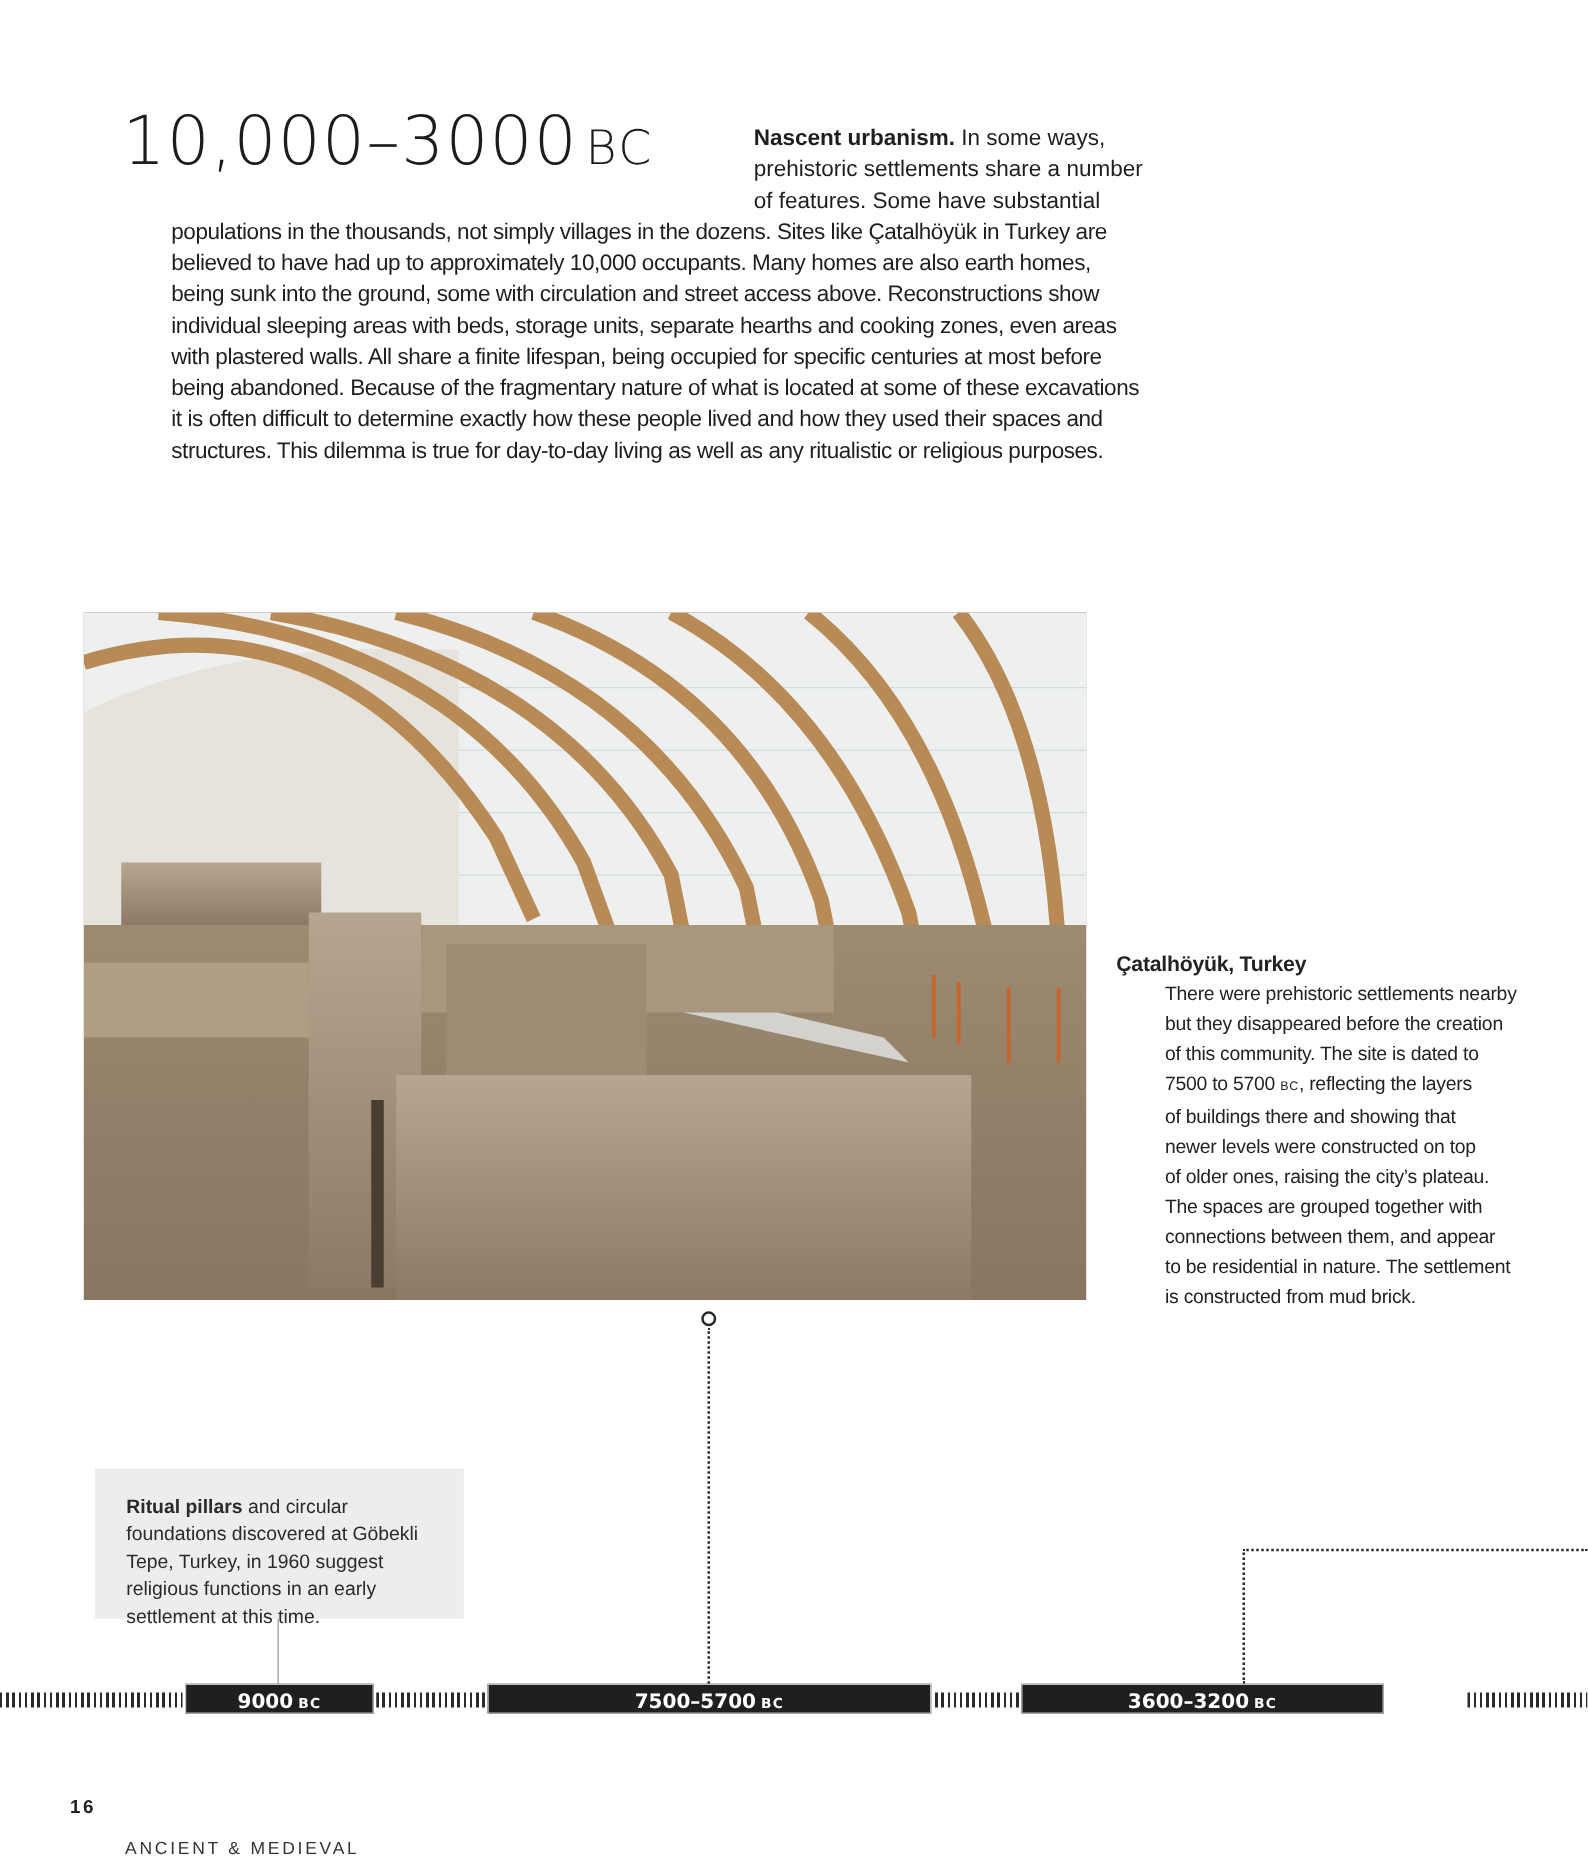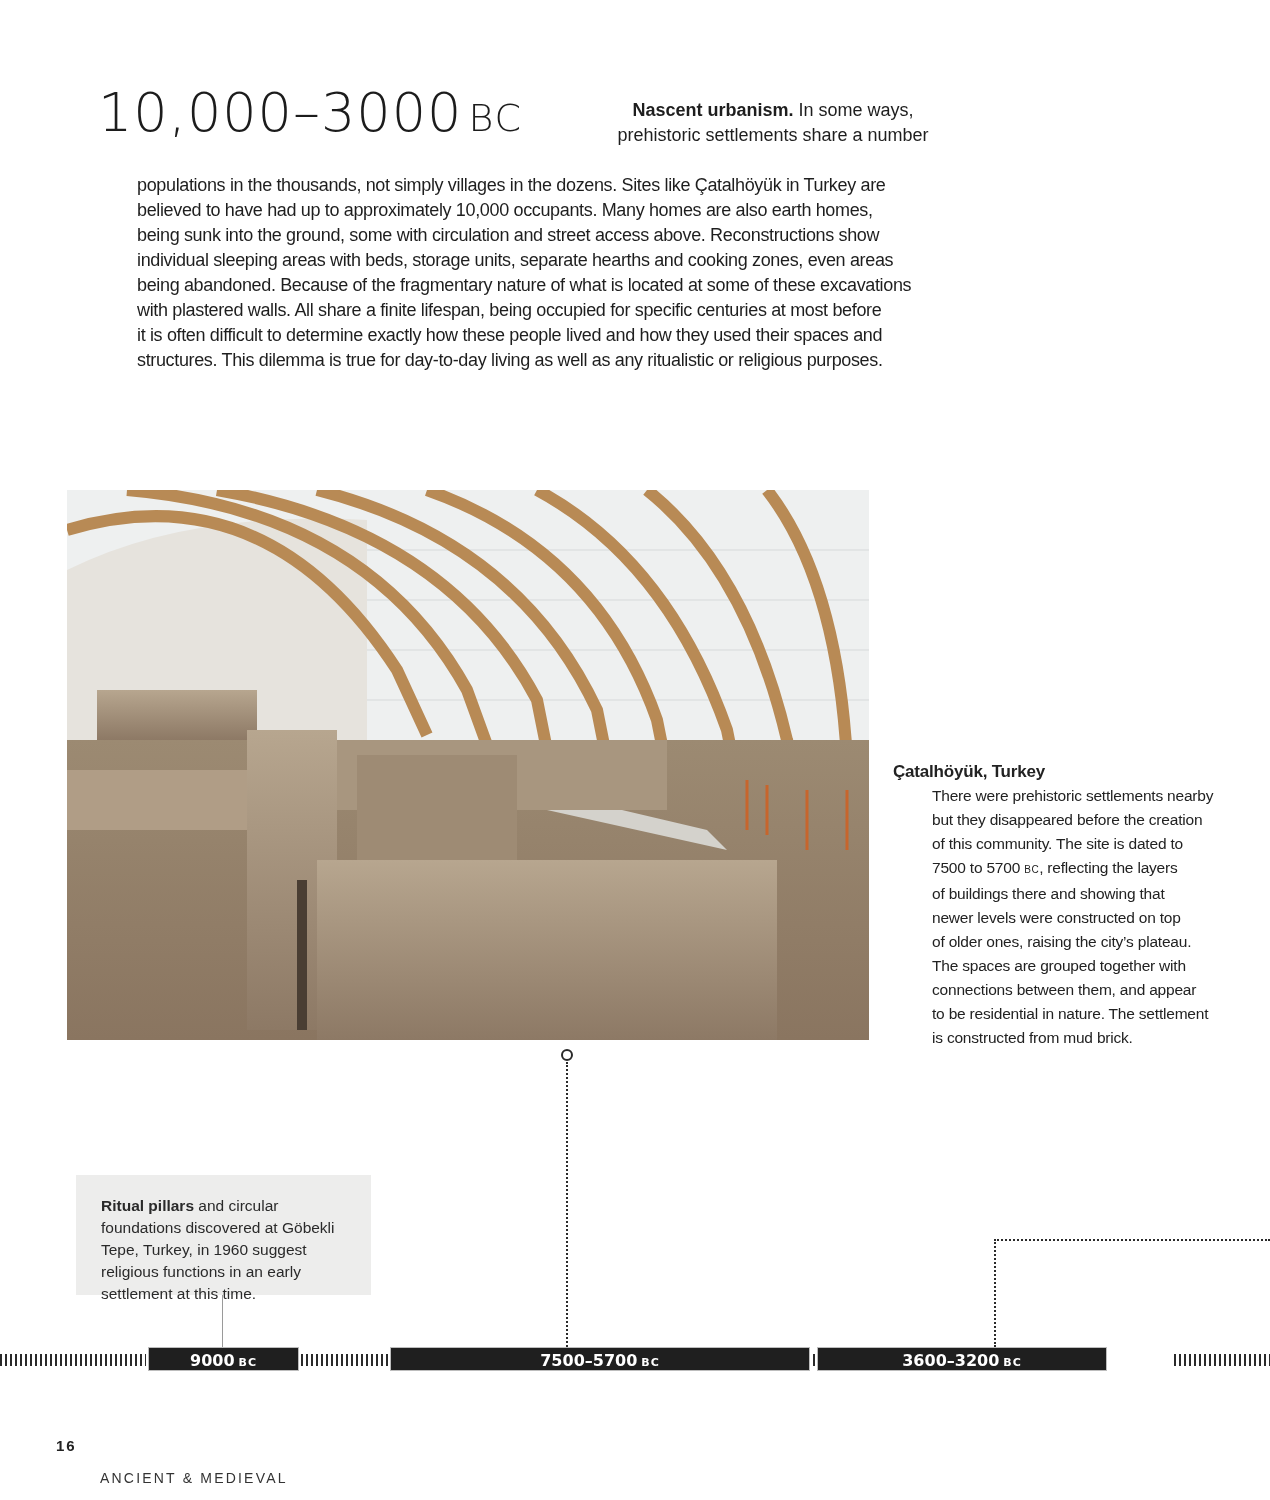--- a/index.html
+++ b/index.html
@@ -3,21 +3,21 @@
 <meta charset="utf-8">
 <style>
   html, body { margin: 0; padding: 0; background: #ffffff; }
   body { width: 1270px; height: 1500px; position: relative; overflow: hidden;
          font-family: "Liberation Sans", sans-serif; color: #1e1e1e; }
 
   .era-title { position: absolute; left: 98px; top: 86px; font-family: "DejaVu Sans", sans-serif;
                font-weight: 300; font-size: 54px; letter-spacing: 1px; color: #1c1c1c; line-height: 1; }
   .era-title .bc { font-size: 38px; letter-spacing: 2px; margin-left: 6px; }
 
-  .intro-head { position: absolute; left: 603px; top: 98px; width: 340px; font-size: 18px; line-height: 25px; text-align: center; }
+  .intro-head { position: absolute; left: 603px; top: 98px; width: 340px; font-size: 18px; line-height: 25px; }
   .intro-head b { font-weight: 700; }
   .intro-body { position: absolute; left: 137px; top: 173px; width: 820px; font-size: 18px; line-height: 25px;
                 letter-spacing: -0.35px; }
   .intro-line { white-space: nowrap; display: block; }
 
   .photo { position: absolute; left: 67px; top: 490px; width: 802px; height: 550px; overflow: hidden;
            background: #a6937b; }
 
   .caption { position: absolute; left: 893px; top: 760px; width: 300px; font-size: 15.5px; line-height: 24px;
              letter-spacing: -0.2px; color: #222; }
@@ -50,28 +50,29 @@
 </head>
 <body>
 
 <div class="era-title">
   <span>10,000–3000</span><span class="bc">BC</span>
 </div>
 
 <div class="intro-head">
   <span class="intro-line"><b>Nascent urbanism.</b><span> In some ways,</span></span>
   <span class="intro-line">prehistoric settlements share a number</span>
+  <span class="intro-line">of features. Some have substantial</span>
 </div>
 <div class="intro-body">
   <span class="intro-line">populations in the thousands, not simply villages in the dozens. Sites like Çatalhöyük in Turkey are</span>
   <span class="intro-line">believed to have had up to approximately 10,000 occupants. Many homes are also earth homes,</span>
   <span class="intro-line">being sunk into the ground, some with circulation and street access above. Reconstructions show</span>
   <span class="intro-line">individual sleeping areas with beds, storage units, separate hearths and cooking zones, even areas</span>
+  <span class="intro-line">with plastered walls. All share a finite lifespan, being occupied for specific centuries at most before</span>
   <span class="intro-line">being abandoned. Because of the fragmentary nature of what is located at some of these excavations</span>
-  <span class="intro-line">with plastered walls. All share a finite lifespan, being occupied for specific centuries at most before</span>
   <span class="intro-line">it is often difficult to determine exactly how these people lived and how they used their spaces and</span>
   <span class="intro-line">structures. This dilemma is true for day-to-day living as well as any ritualistic or religious purposes.</span>
 </div>
 
 <div class="photo">
   <svg width="802" height="550" viewBox="0 0 802 550">
     <defs>
       <linearGradient id="ground" x1="0" y1="0" x2="0" y2="1">
         <stop offset="0" stop-color="#9c8a72"></stop>
         <stop offset="1" stop-color="#8a7560"></stop>
@@ -154,21 +155,21 @@
 <div class="note-stem"></div>
 
 <div class="tick-strip" style="left:0; width:146px;"></div>
 <div class="tick-strip" style="left:301px; width:88px;"></div>
 <div class="tick-strip" style="left:748px; width:68px;"></div>
 <div class="tick-strip" style="left:1174px; width:96px;"></div>
 
 <div class="era-bar" style="left:148px; width:151px;">
   <span>9000</span><span class="bc">BC</span>
 </div>
-<div class="era-bar" style="left:390px; width:420px;">
+<div class="era-bar" style="left:390px; width:355px;">
   <span>7500–5700</span><span class="bc">BC</span>
 </div>
 <div class="era-bar" style="left:817px; width:290px;">
   <span>3600–3200</span><span class="bc">BC</span>
 </div>
 
 <div class="footer-num">16</div>
 <div class="footer-sec">ANCIENT &amp; MEDIEVAL</div>
 
 </body></html>

